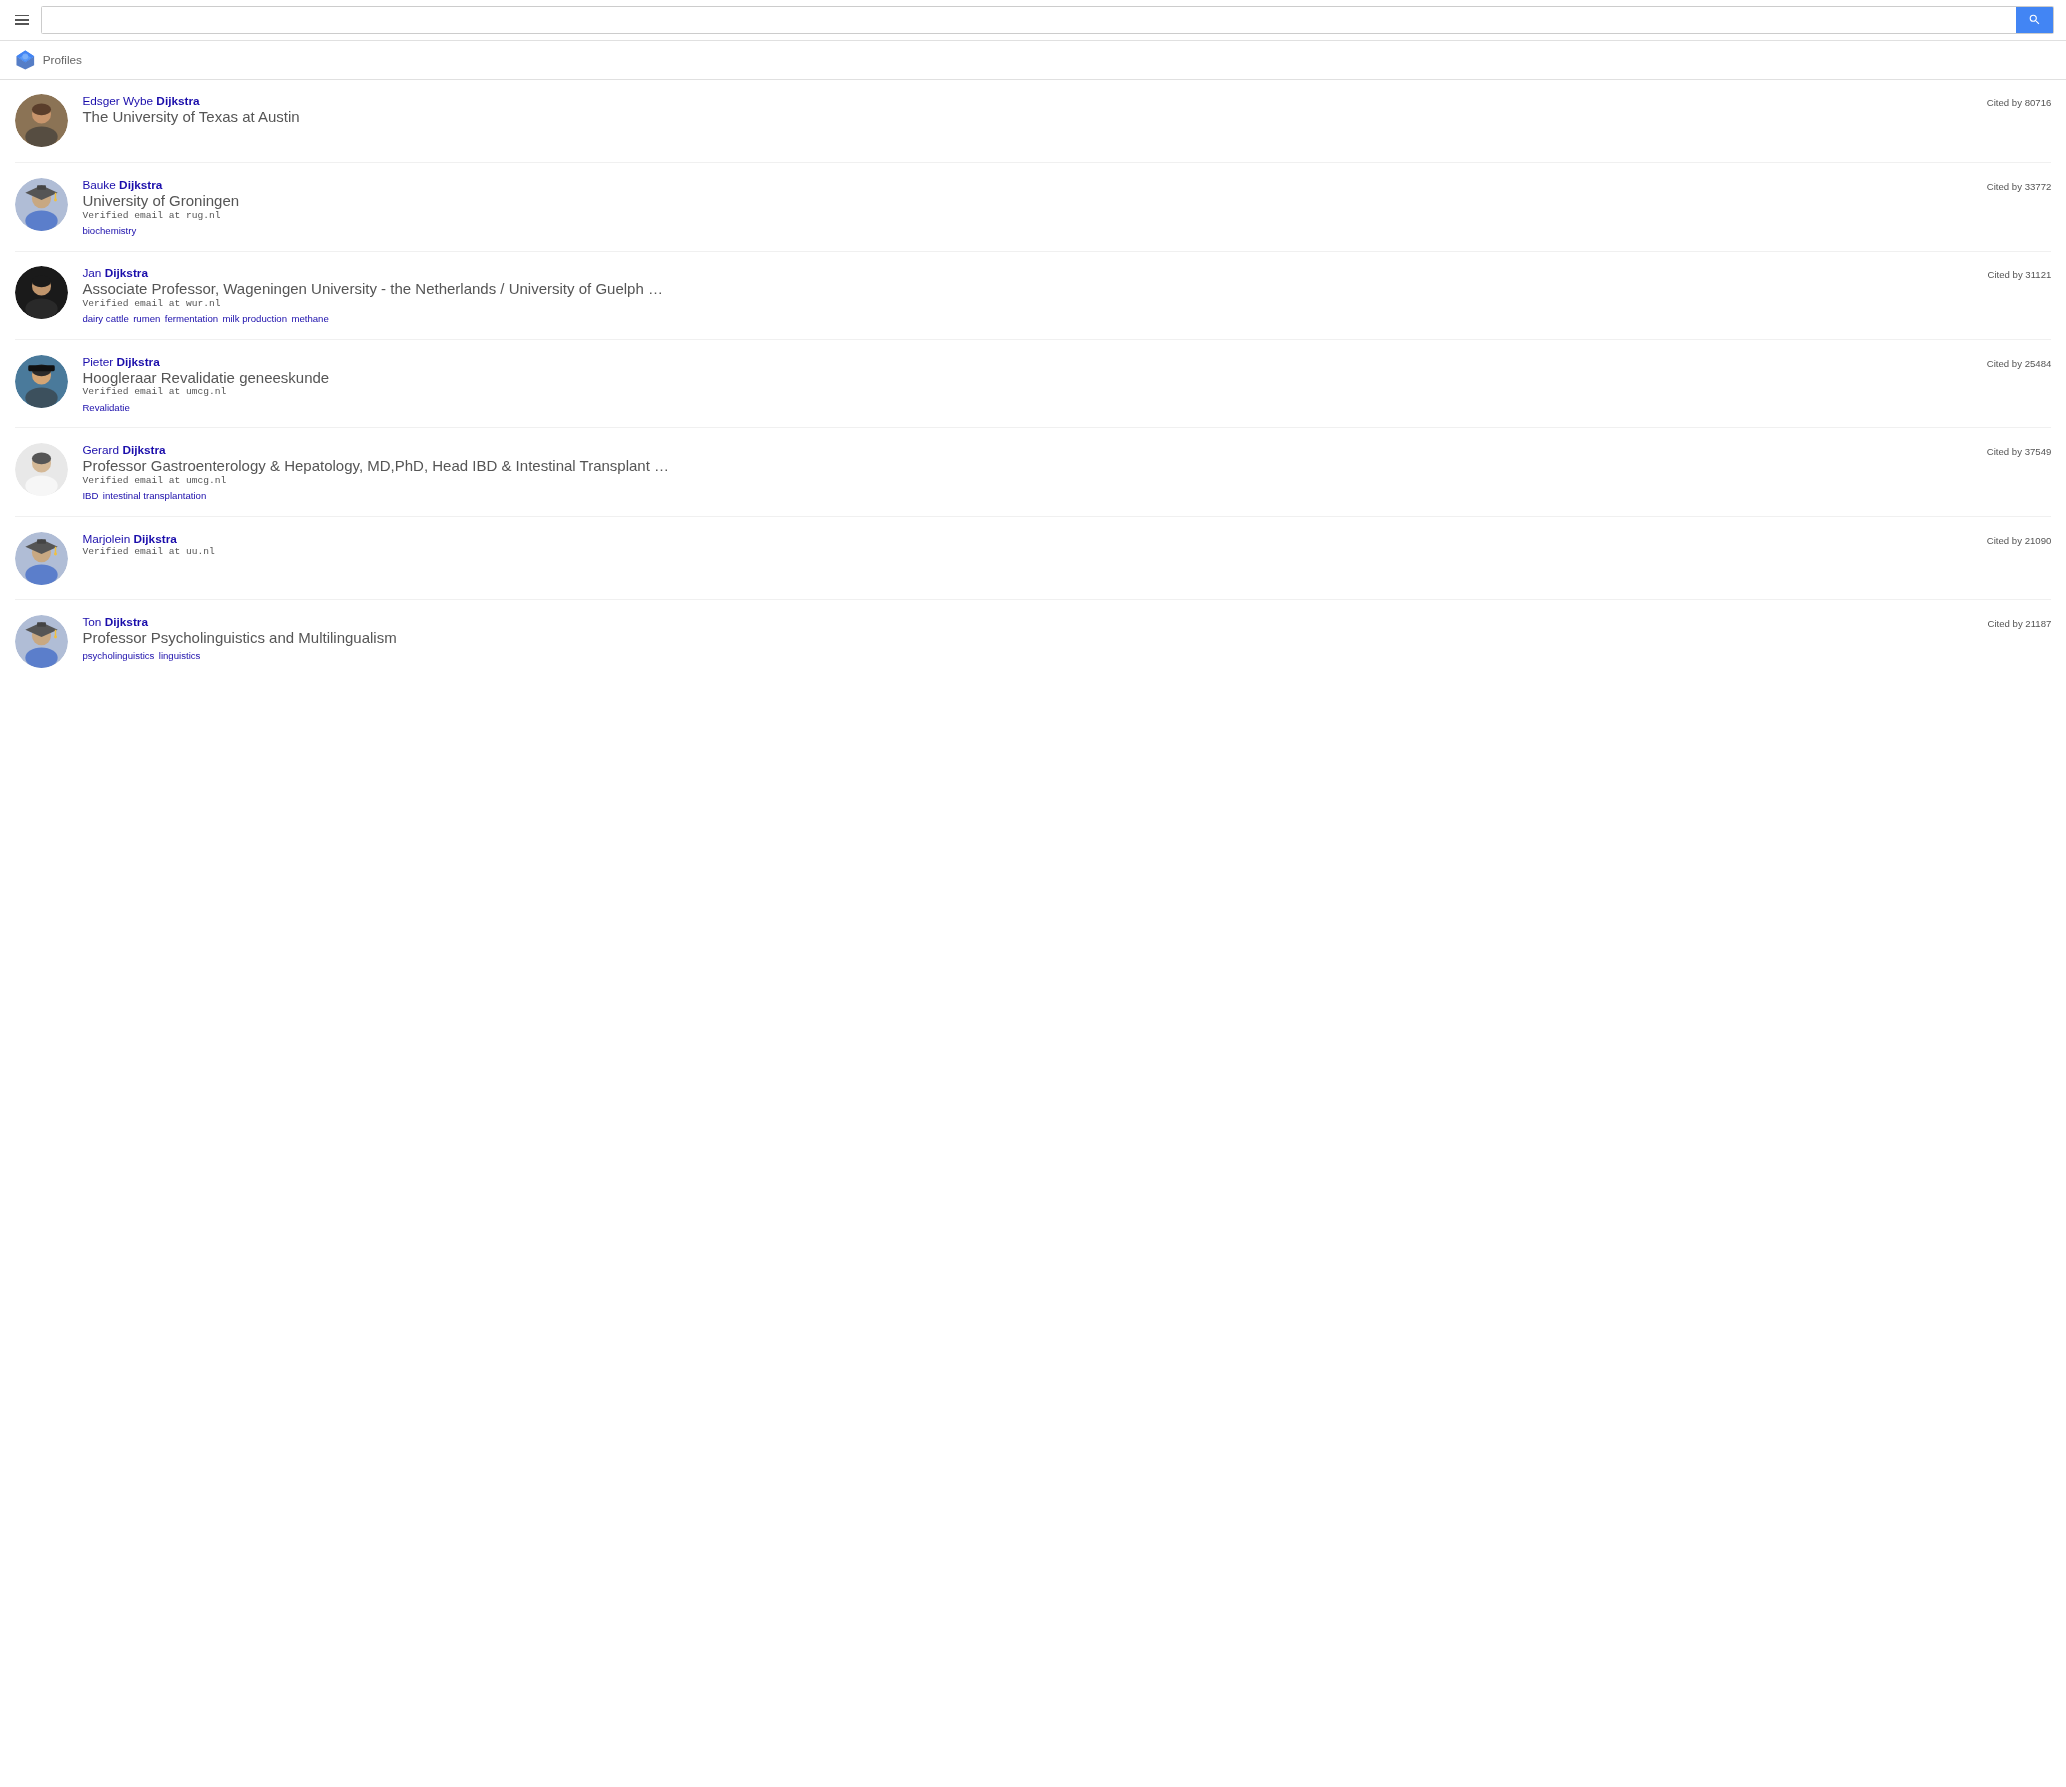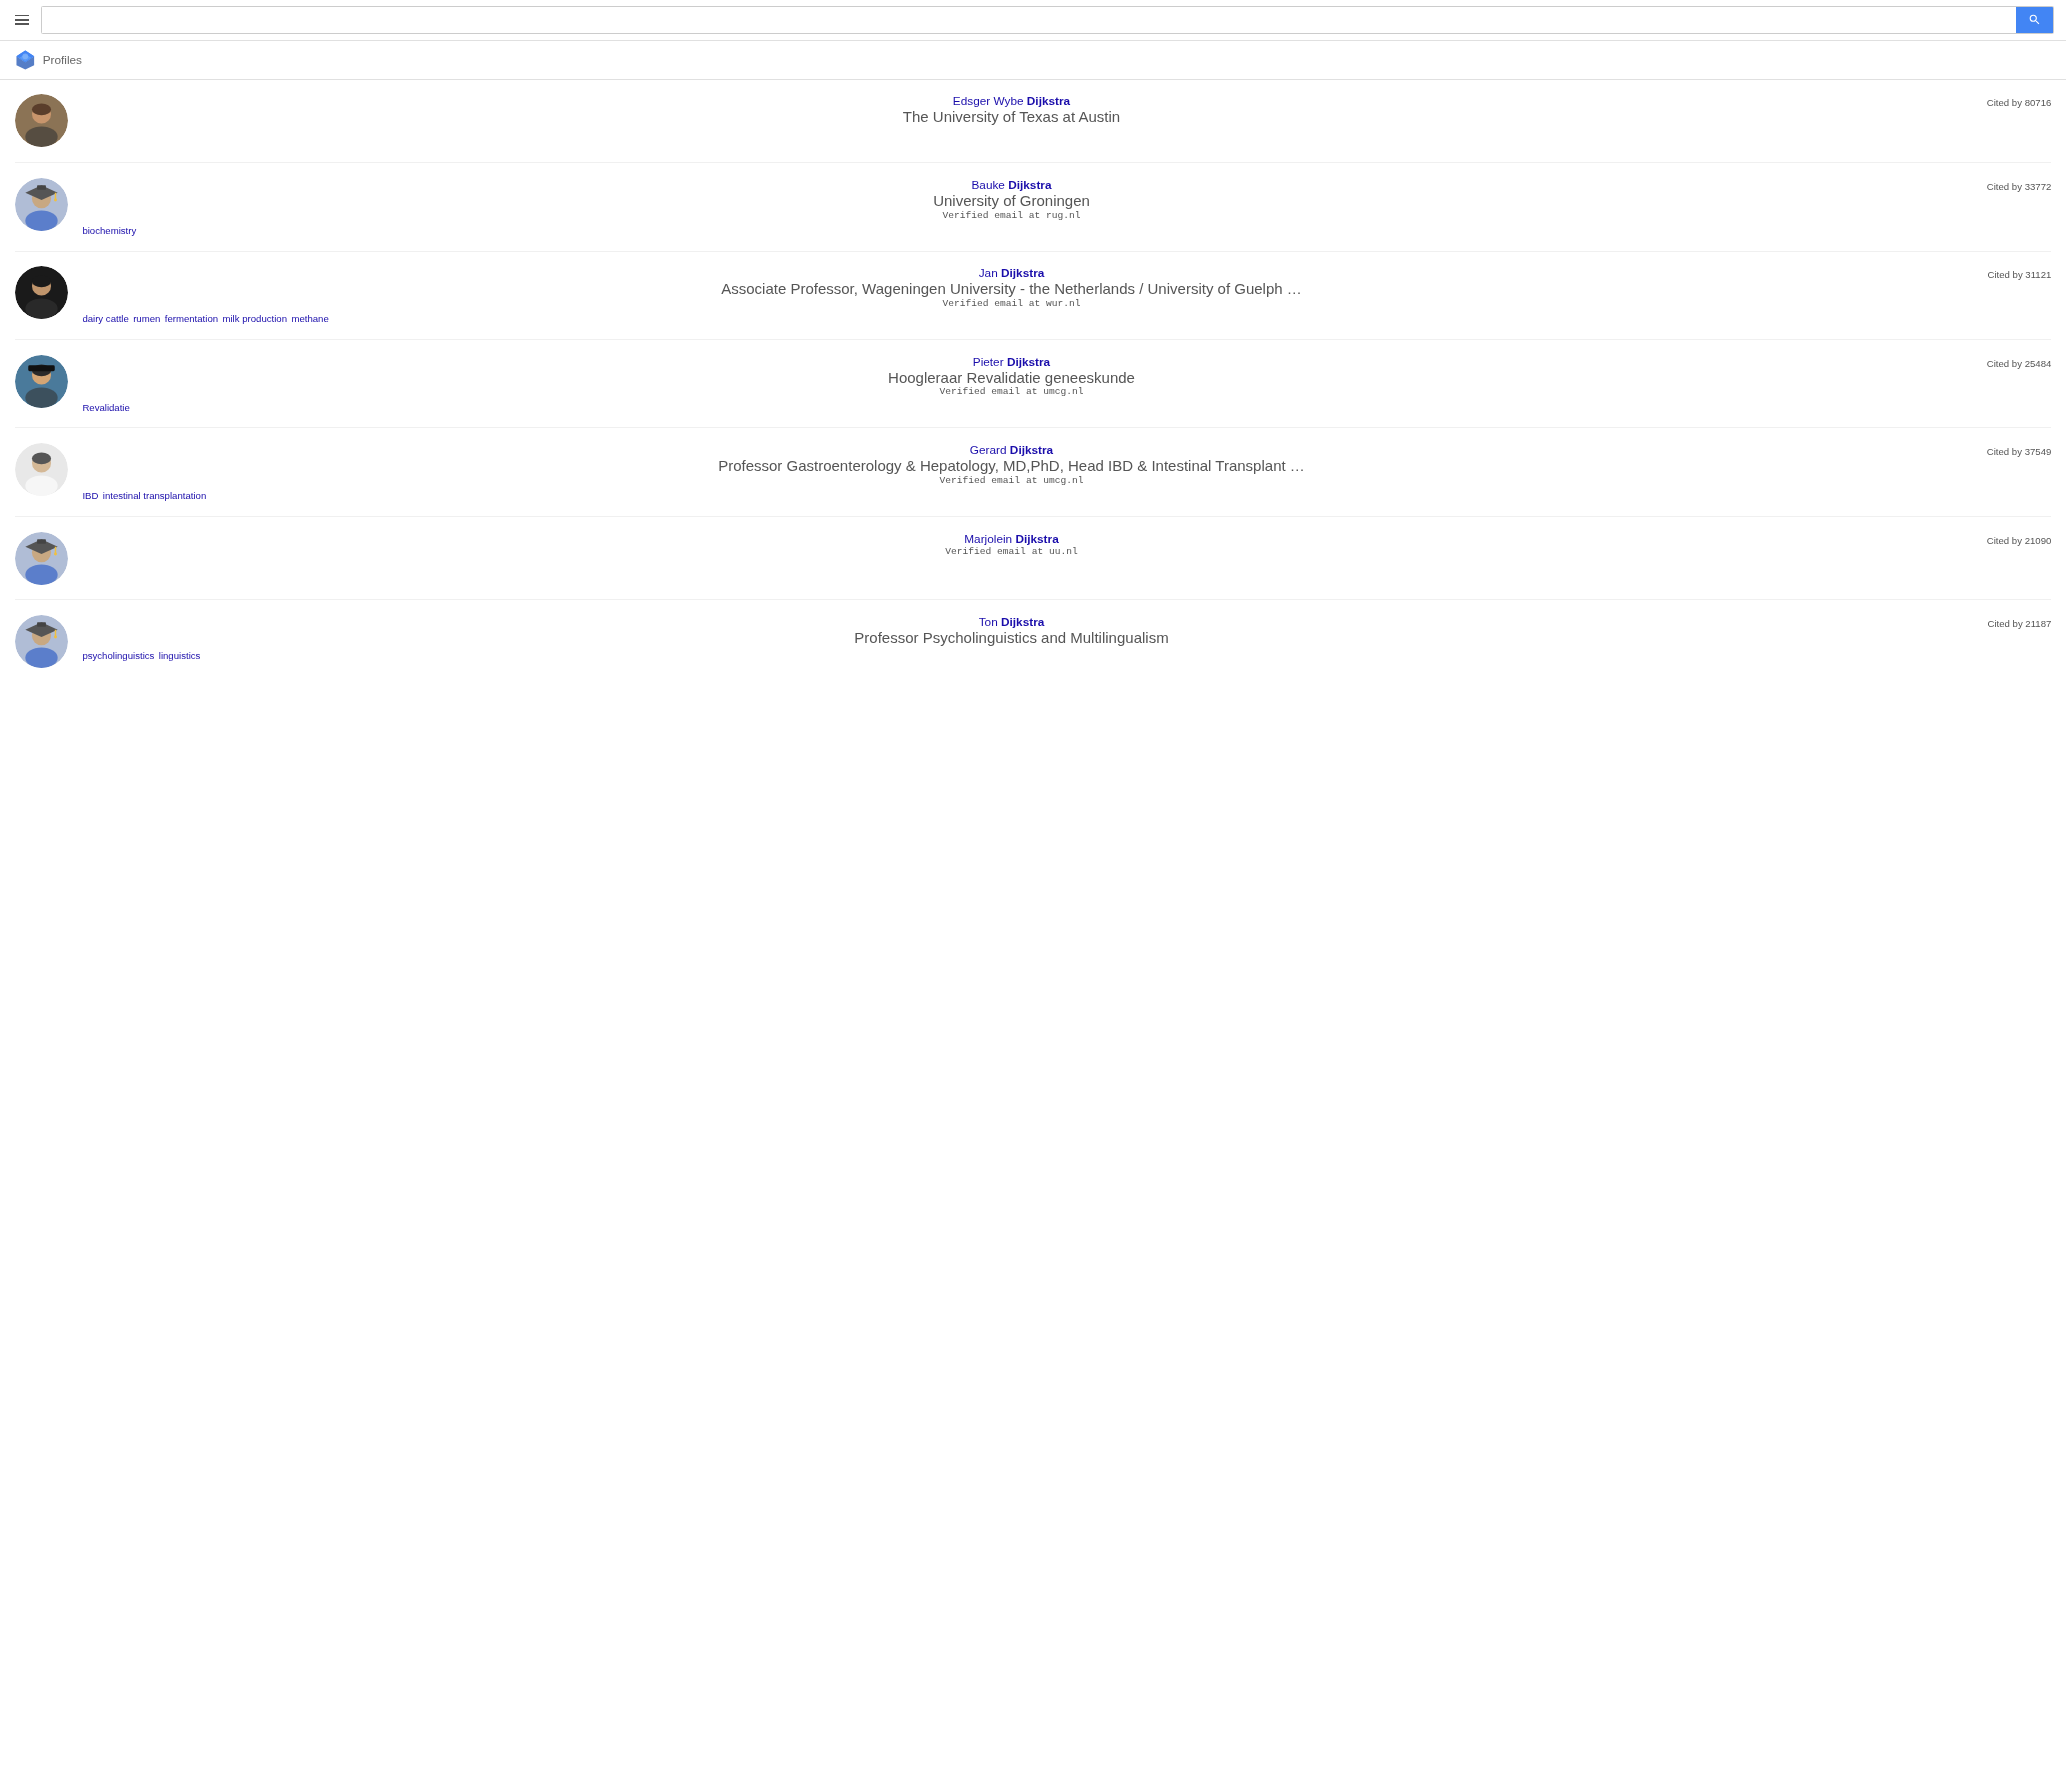--- a/index.html
+++ b/index.html
@@ -80,21 +80,20 @@
       display: flex;
       align-items: flex-start;
       padding: 14.7px 0;
       border-bottom: 0.7px solid #f0f0f0;
       gap: 14.7px;
     }
     .profile-item:last-child { border-bottom: none; }
 
     .profile-info {
       flex: 1;
-      text-align: center;
     }
     .profile-name {
       font-size: 11.8px;
       color: #1a0dab;
       text-decoration: none;
       cursor: pointer;
     }
     .profile-name .normal { font-weight: normal; }
     .profile-name .bold { font-weight: bold; }
     .profile-affiliation {

